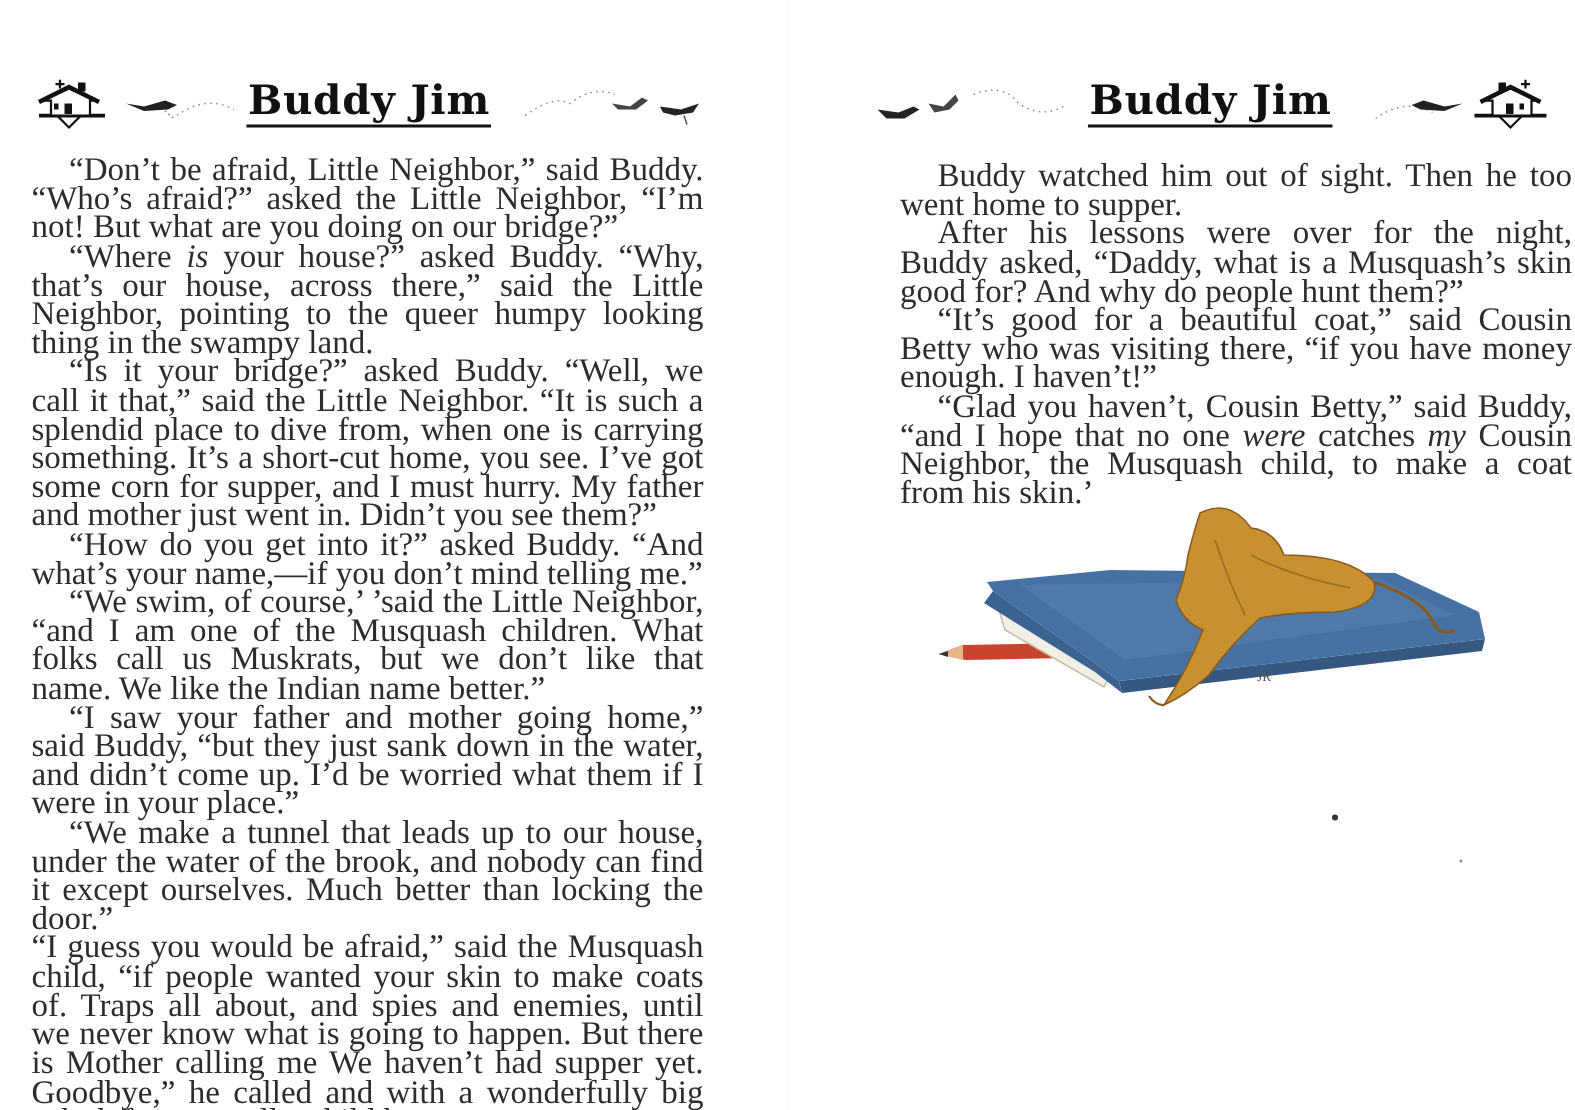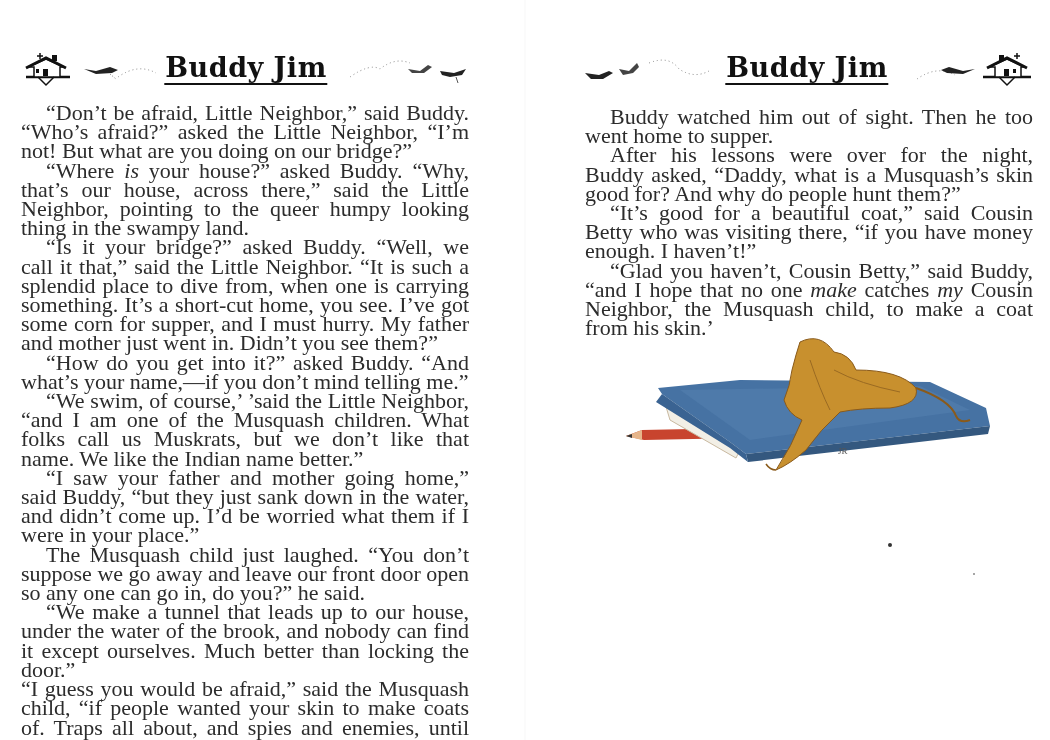--- a/index.html
+++ b/index.html
@@ -22,21 +22,21 @@
     border-bottom: 2px solid #111; line-height: 30px; padding: 0 1px;
   }
   .orn { position: absolute; top: 4px; }
   .dots { position: absolute; top: 8px; }
 
   .text {
     position: absolute; font-size: 22px; line-height: 19.2px; text-align: justify;
     color: #2c2c2c;
   }
   .left .text { left: 21px; top: 66px; width: 448px; }
-  .right .text { left: 60px; top: 70px; width: 448px; }
+  .right .text { left: 75px; top: 70px; width: 448px; }
   .text p { margin: 0; text-indent: 25px; }
   .text p.noindent { text-indent: 0; }
   em { font-style: italic; }
 
   .illustration { position: absolute; left: 620px; top: 330px; width: 380px; height: 150px; }
   .speck { position: absolute; border-radius: 50%; background: #333; }
 </style>
 </head>
 <body>
 
@@ -70,21 +70,20 @@
     </svg>
   </div>
 
   <div class="text">
     <p class="noindent" style="text-indent:25px">“Don’t be afraid, Little Neighbor,” said Buddy.  “Who’s afraid?” asked the Little Neighbor, “I’m not!  But what are you doing on our bridge?”</p>
     <p><span>“Where </span><em>is</em><span> your house?” asked Buddy.  “Why, that’s our house, across there,” said the Little Neighbor, pointing to the queer humpy looking thing in the swampy land.</span></p>
     <p>“Is it your bridge?” asked Buddy.  “Well, we call it that,” said the Little Neighbor.  “It is such a splendid place to dive from, when one is carrying something.  It’s a short-cut home, you see.  I’ve got some corn for supper, and I must hurry.  My father and mother just went in.  Didn’t you see them?”</p>
     <p>“How do you get into it?” asked Buddy.  “And what’s your name,—if you don’t mind telling me.”</p>
     <p>“We swim, of course,’ ’said the Little Neighbor, “and I am one of the Musquash children.  What folks call us Muskrats, but we don’t like that name.  We like the Indian name better.”</p>
     <p>“I saw your father and mother going home,” said Buddy, “but they just sank down in the water, and didn’t come up. I’d be worried what them if I were in your place.”</p>
-    <p>The Musquash child just laughed.  “You don’t suppose we go away and leave our front door open so any one can go in, do you?” he said.</p>
     <p>“We make a tunnel that leads up to our house, under the water of the brook, and nobody can find it except ourselves. Much better than locking the door.”</p>
     <p class="noindent">“I guess you would be afraid,” said the Musquash child, “if people wanted your skin to make coats of.  Traps all about, and spies and enemies, until we never know what is going to happen.  But there is Mother calling me  We haven’t had supper yet.  Goodbye,” he called  and with a wonderfully big splash for so small a child he swam away.</p>
   </div>
 </div>
 
 <div class="gutter"></div>
 
 <div class="page right">
   <div class="header">
     <svg class="orn" style="left:0;top:8px" width="70" height="28" viewBox="0 0 70 28">
@@ -110,21 +109,21 @@
       <path d="M38 0 L38 6 M35 3 L41 3" stroke="#111" stroke-width="1.5"></path>
       <rect x="20" y="2" width="5" height="6" fill="#111"></rect>
       <path d="M20 24 L28 32 L36 24" stroke="#111" stroke-width="1.5" fill="none"></path>
     </svg>
   </div>
 
   <div class="text">
     <p>Buddy watched him out of sight.   Then he too went home to supper.</p>
     <p>After his lessons were over for the night, Buddy asked, “Daddy, what is a Musquash’s skin good for?  And why do people hunt them?”</p>
     <p>“It’s good for a beautiful coat,” said Cousin Betty who was visiting there, “if you have money enough.  I haven’t!”</p>
-    <p><span>“Glad you haven’t, Cousin Betty,” said Buddy, “and I hope that no one </span><em>make</em><span> catches </span><em>my</em><span> Cousin Neighbor, the Musquash child, to make a coat from his skin.’</span></p>
+    <p><span>“Glad you haven’t, Cousin Betty,” said Buddy, “and I hope that no one </span><em>were</em><span> catches </span><em>my</em><span> Cousin Neighbor, the Musquash child, to make a coat from his skin.’</span></p>
   </div>
 </div>
 
 <svg class="illustration" viewBox="0 0 380 150">
 
   <path d="M6 106 L22 100 L120 98 L122 108 L24 110 Z" fill="#c8442e"></path>
   <path d="M6 106 L22 100 L22 110 Z" fill="#e6b58a"></path>
   <path d="M6 106 L12 104 L12 108 Z" fill="#333"></path>
 
   <path d="M44 70 L52 64 L122 116 L116 128 L50 90 Z" fill="#f2efe6" stroke="#c9b9a0"></path>

